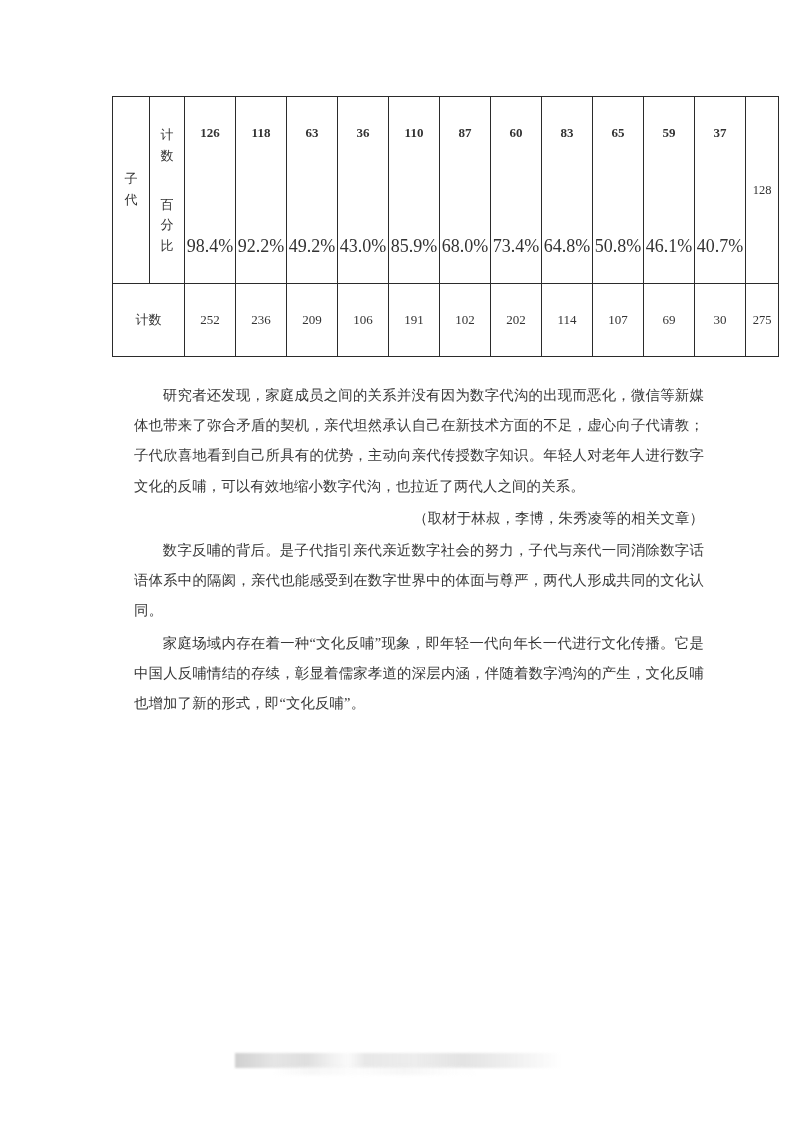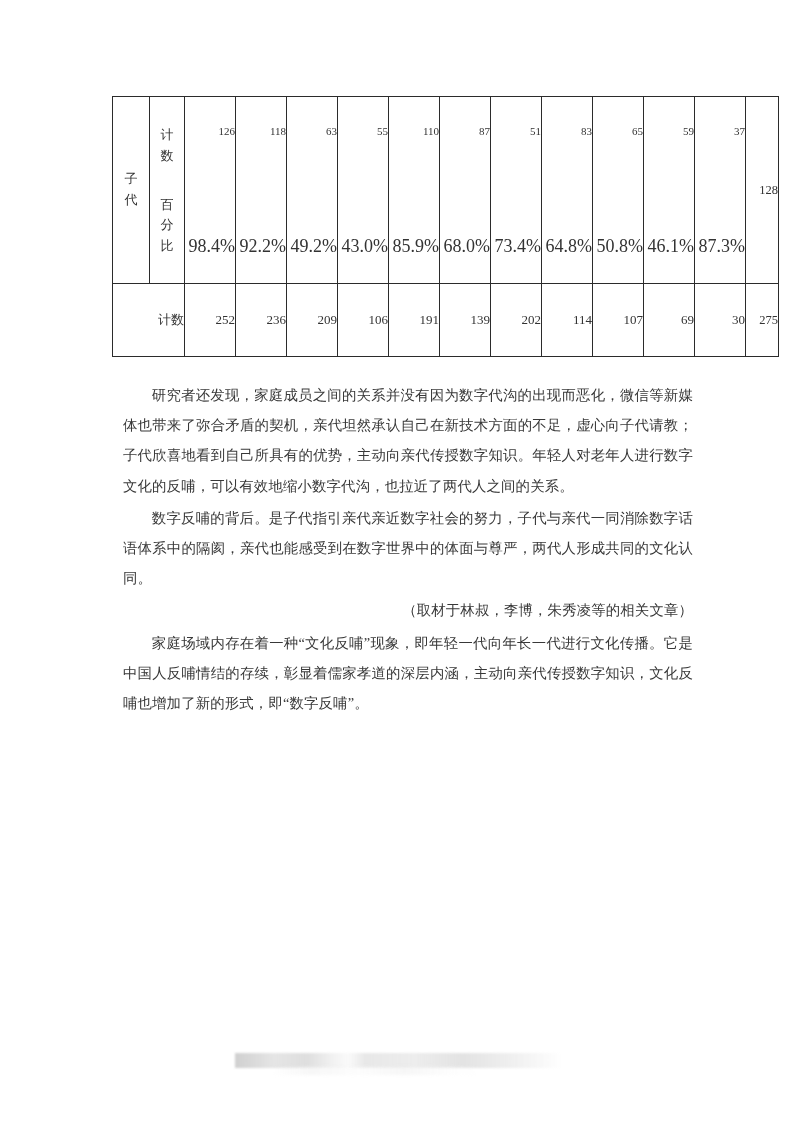--- a/index.html
+++ b/index.html
@@ -31,21 +31,21 @@
     top: 96px;
     width: 650px;
   }
   table.data-table {
     border-collapse: collapse;
     width: 650px;
     table-layout: fixed;
   }
   table.data-table td {
     border: 1px solid #2b2b2b;
-    text-align: right;
+    text-align: center;
     vertical-align: middle;
     font-family: "Liberation Serif", "DejaVu Serif", serif;
     font-size: 13px;
     color: #333;
     padding: 0;
   }
   td.col-label {
     width: 36px;
     font-size: 13.5px;
     line-height: 1.55;
@@ -64,21 +64,21 @@
     white-space: normal;
     word-break: break-all;
     width: 1em;
     margin: 0 auto;
     line-height: 1.6;
   }
 
   .row-top td { height: 186px; }
   .row-count td { height: 72px; }
 
-  .cell-num  { font-size: 11px; }
+  .cell-num  { font-size: 13px; font-weight: bold; }
   .cell-pct  { font-size: 18px; }
 
   .stack-two {
     display: flex;
     flex-direction: column;
     justify-content: space-between;
     height: 100%;
     box-sizing: border-box;
     padding: 28px 0 26px 0;
   }
@@ -86,21 +86,21 @@
     width: 18px;
     margin: 0 auto;
     word-break: break-all;
     line-height: 1.95;
     font-size: 12.5px;
   }
 
   
   .body-text {
     position: absolute;
-    left: 123px;
+    left: 134px;
     top: 380px;
     width: 570px;
   }
   p.para {
     margin: 0 0 2px 0;
     font-family: "Liberation Serif", "DejaVu Serif", serif;
     font-size: 14.4px;
     line-height: 30.2px;
     color: #383838;
     text-align: justify;
@@ -180,39 +180,39 @@
             </div>
           </td>
           <td class="col-data">
             <div class="stack-two">
               <span class="cell-num">63</span>
               <span class="cell-pct">49.2%</span>
             </div>
           </td>
           <td class="col-data">
             <div class="stack-two">
-              <span class="cell-num">55</span>
+              <span class="cell-num">36</span>
               <span class="cell-pct">43.0%</span>
             </div>
           </td>
           <td class="col-data">
             <div class="stack-two">
               <span class="cell-num">110</span>
               <span class="cell-pct">85.9%</span>
             </div>
           </td>
           <td class="col-data">
             <div class="stack-two">
               <span class="cell-num">87</span>
               <span class="cell-pct">68.0%</span>
             </div>
           </td>
           <td class="col-data">
             <div class="stack-two">
-              <span class="cell-num">51</span>
+              <span class="cell-num">60</span>
               <span class="cell-pct">73.4%</span>
             </div>
           </td>
           <td class="col-data">
             <div class="stack-two">
               <span class="cell-num">83</span>
               <span class="cell-pct">64.8%</span>
             </div>
           </td>
           <td class="col-data">
@@ -223,54 +223,54 @@
           </td>
           <td class="col-data">
             <div class="stack-two">
               <span class="cell-num">59</span>
               <span class="cell-pct">46.1%</span>
             </div>
           </td>
           <td class="col-data">
             <div class="stack-two">
               <span class="cell-num">37</span>
-              <span class="cell-pct">87.3%</span>
+              <span class="cell-pct">40.7%</span>
             </div>
           </td>
           <td class="col-total">
             <span class="wrapnum">128</span>
           </td>
         </tr>
 
         <tr class="row-count">
           <td colspan="2">
             <span>计数</span>
           </td>
           <td><span>252</span></td>
           <td><span>236</span></td>
           <td><span>209</span></td>
           <td><span>106</span></td>
           <td><span>191</span></td>
-          <td><span>139</span></td>
+          <td><span>102</span></td>
           <td><span>202</span></td>
           <td><span>114</span></td>
           <td><span>107</span></td>
           <td><span>69</span></td>
           <td><span>30</span></td>
           <td class="col-total">
             <span class="wrapnum">275</span>
           </td>
         </tr>
       </tbody>
     </table>
   </div>
 
   <div class="body-text">
     <p class="para indent">研究者还发现，家庭成员之间的关系并没有因为数字代沟的出现而恶化，微信等新媒体也带来了弥合矛盾的契机，亲代坦然承认自己在新技术方面的不足，虚心向子代请教；子代欣喜地看到自己所具有的优势，主动向亲代传授数字知识。年轻人对老年人进行数字文化的反哺，可以有效地缩小数字代沟，也拉近了两代人之间的关系。</p>
+    <p class="para right">（取材于林叔，李博，朱秀凌等的相关文章）</p>
     <p class="para indent">数字反哺的背后。是子代指引亲代亲近数字社会的努力，子代与亲代一同消除数字话语体系中的隔阂，亲代也能感受到在数字世界中的体面与尊严，两代人形成共同的文化认同。</p>
-    <p class="para right">（取材于林叔，李博，朱秀凌等的相关文章）</p>
-    <p class="para indent">家庭场域内存在着一种“文化反哺”现象，即年轻一代向年长一代进行文化传播。它是中国人反哺情结的存续，彰显着儒家孝道的深层内涵，主动向亲代传授数字知识，文化反哺也增加了新的形式，即“数字反哺”。</p>
+    <p class="para indent">家庭场域内存在着一种“文化反哺”现象，即年轻一代向年长一代进行文化传播。它是中国人反哺情结的存续，彰显着儒家孝道的深层内涵，伴随着数字鸿沟的产生，文化反哺也增加了新的形式，即“文化反哺”。</p>
   </div>
 
   <div class="footer-smudge"></div>
   <div class="footer-smudge2"></div>
 
 </div>
 
 </body></html>

